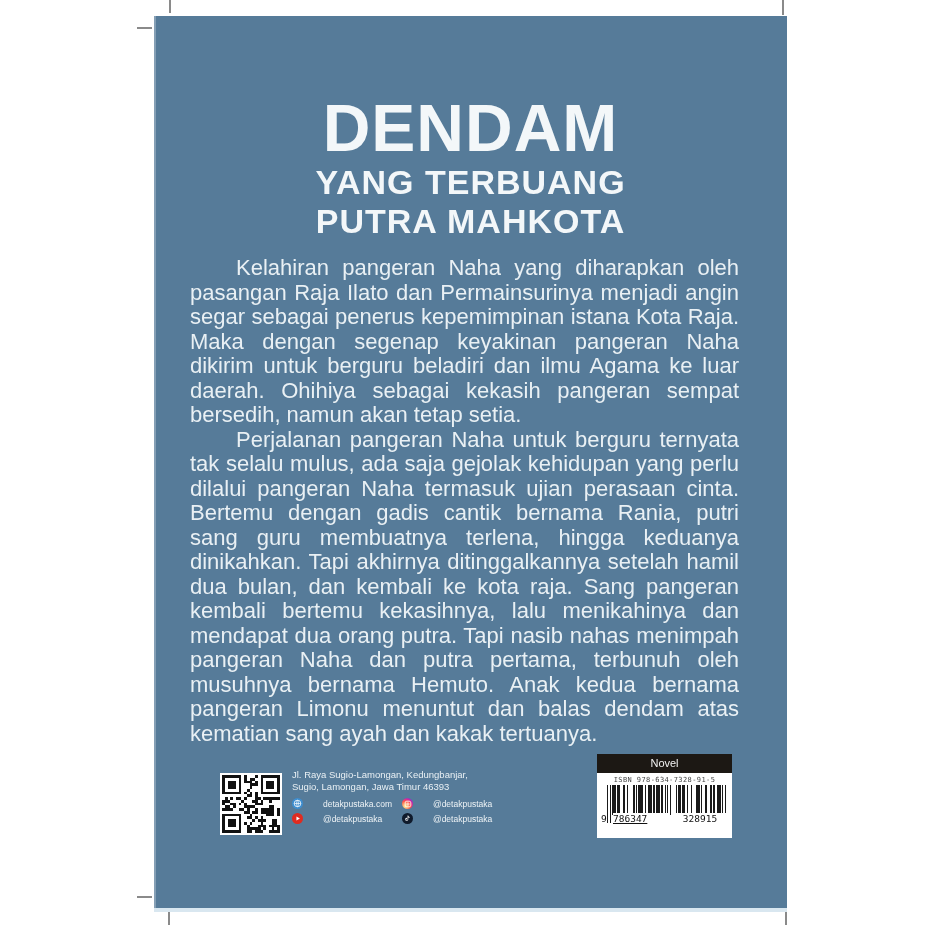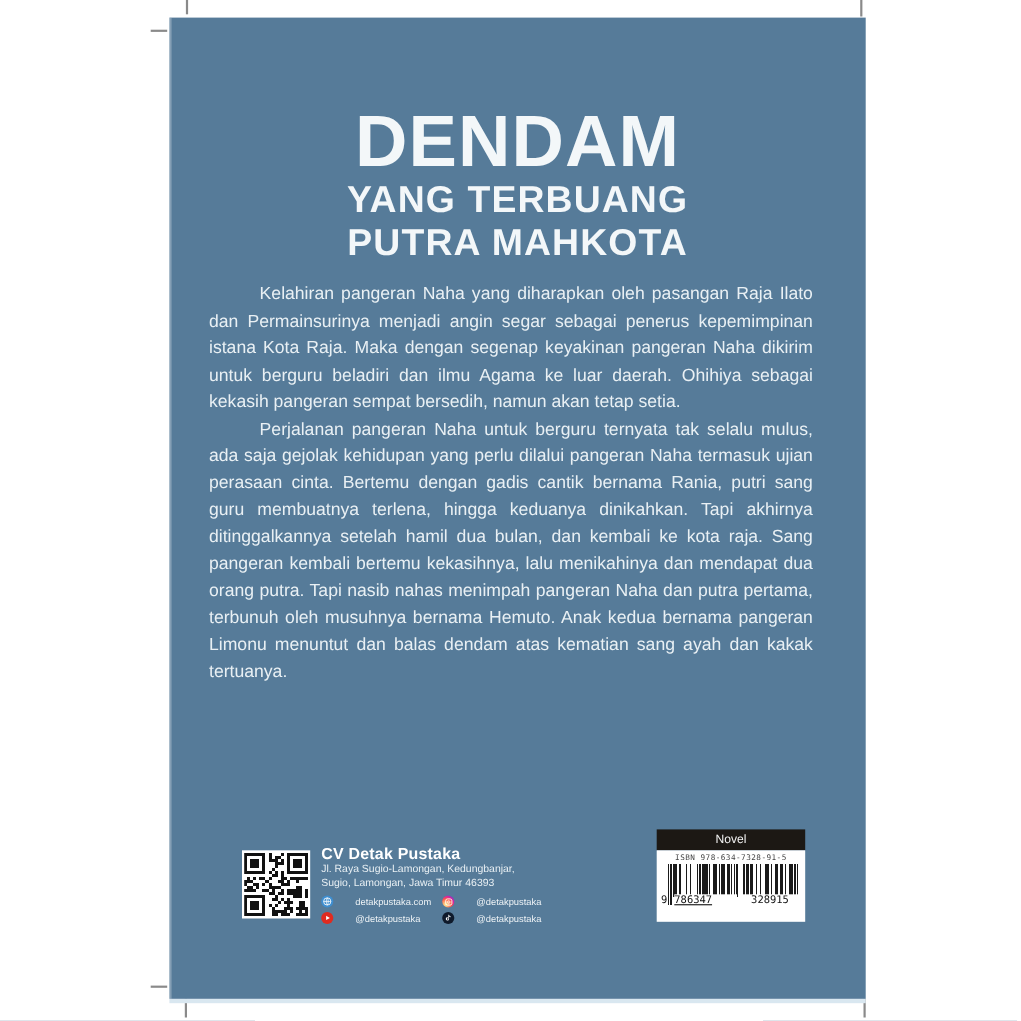--- a/index.html
+++ b/index.html
@@ -14,21 +14,21 @@
   
   .cover{position:absolute;left:154px;top:16px;width:633px;height:892px;background:#567b99;box-shadow:inset 2px 0 0 rgba(255,255,255,.28);}
   .cover-bottom-edge{position:absolute;left:154px;top:908px;width:633px;height:4px;background:#d9e7f0;}
 
   
   .title{position:absolute;top:58px;left:0;width:100%;text-align:center;color:#f3f7f9;margin-top:20px;}
   .title-main{margin:0;font-size:66px;font-weight:bold;letter-spacing:1px;line-height:68px;}
   .title-sub{margin:2px 0 0;font-size:34px;font-weight:bold;letter-spacing:1px;line-height:37px;}
 
   
-  .synopsis{position:absolute;left:36px;top:240px;width:549px;color:#e9f0f4;font-size:16px;line-height:24.5px;text-align:justify;}
+  .synopsis{position:absolute;left:36px;top:240px;width:549px;color:#e9f0f4;font-size:22px;line-height:24.5px;text-align:justify;}
   .synopsis p{margin:0;text-indent:46px;}
 
   
   .pub{position:absolute;left:66px;top:753px;display:flex;align-items:flex-start;}
   .qr{width:58px;height:58px;background:#ffffff;padding:2px;margin-top:4px;}
   .qr svg{display:block;width:58px;height:58px;}
   .pub-info{margin-left:10px;color:#ffffff;width:235px;}
   .pub-name{margin:0;font-size:14.5px;font-weight:bold;letter-spacing:.2px;}
   .pub-addr{font-size:9.5px;line-height:12px;color:#e9f0f4;margin-top:0;}
   .socials{display:grid;grid-template-columns:110px 110px;row-gap:4px;margin-top:5px;}
@@ -304,21 +304,20 @@
             <rect x="12" y="20" width="1" height="1" fill="#111"></rect>
             <rect x="13" y="20" width="1" height="1" fill="#111"></rect>
             <rect x="14" y="20" width="1" height="1" fill="#111"></rect>
             <rect x="17" y="20" width="1" height="1" fill="#111"></rect>
             <rect x="18" y="20" width="1" height="1" fill="#111"></rect>
             <rect x="19" y="20" width="1" height="1" fill="#111"></rect>
             <rect x="20" y="20" width="1" height="1" fill="#111"></rect>
           </svg>
       </div>
       <div class="pub-info">
-        <p class="pub-name">CV Detak Pustaka</p>
         <div class="pub-addr">
           <div>Jl. Raya Sugio-Lamongan, Kedungbanjar,</div>
           <div>Sugio, Lamongan, Jawa Timur 46393</div>
         </div>
         <div class="socials">
           <div class="social">
             <span class="icon icon-globe">
               <svg width="9" height="9" viewBox="0 0 12 12" fill="none" stroke="#fff" stroke-width="1">
                 <circle cx="6" cy="6" r="4.4"></circle>
                   <path d="M1.6 6h8.8M6 1.6C4.4 3 4.4 9 6 10.4M6 1.6C7.6 3 7.6 9 6 10.4" stroke-width="0.9"></path>

